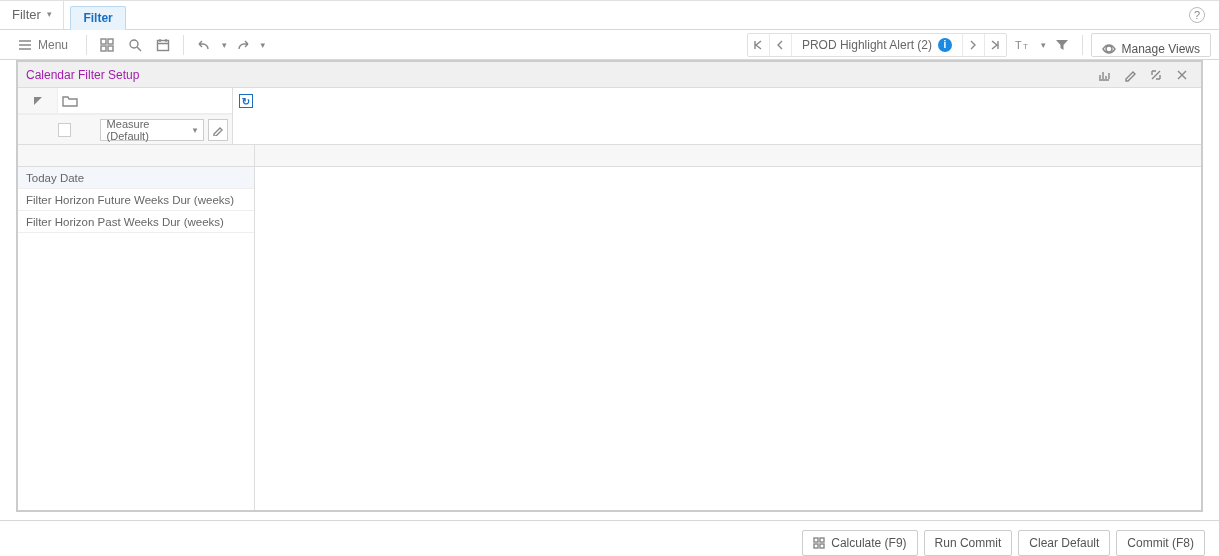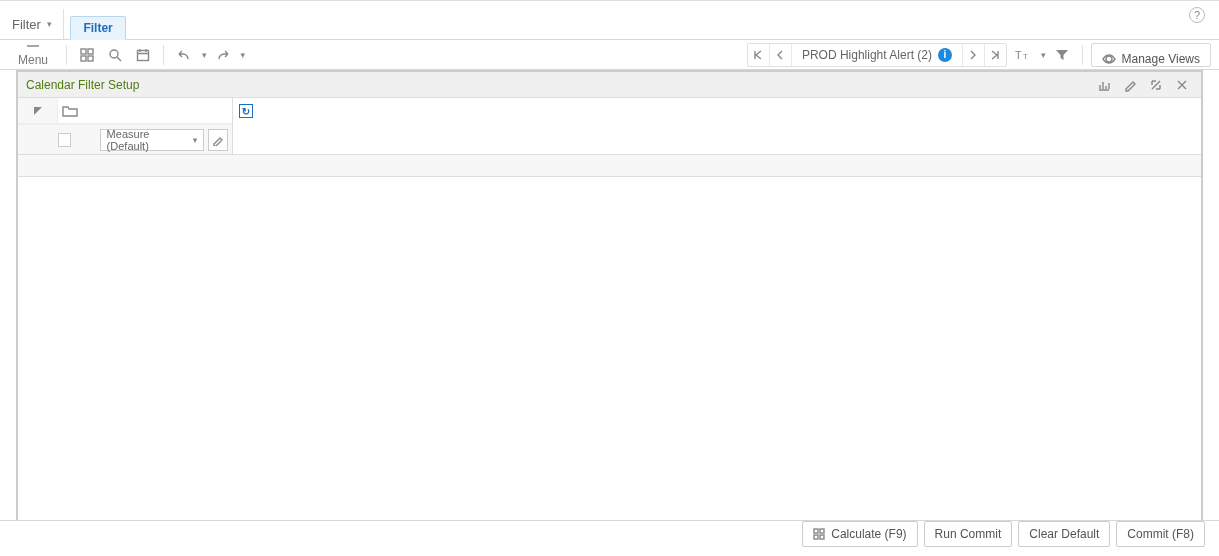--- a/index.html
+++ b/index.html
@@ -8,21 +8,21 @@
     font-size: 12px;
     color: #555;
     background: #fff;
     width: 1219px;
     height: 556px;
     overflow: hidden;
     position: relative;
   }
   
   .tabstrip {
-    height: 40px;
+    height: 30px;
     border-top: 1px solid #e0e0e0;
     border-bottom: 1px solid #d8d8d8;
     display: flex;
     align-items: flex-end;
     position: relative;
   }
   .tab-main-label {
     display: flex;
     align-items: center;
     gap: 4px;
@@ -70,21 +70,20 @@
     gap: 4px;
   }
   .tb-sep { width:1px; height:20px; background:#e0e0e0; margin:0 4px; }
   .tb-btn {
     height: 24px;
     display:flex; align-items:center; justify-content:center;
     padding:0 4px;
     color:#777;
     cursor:pointer;
     border-radius:2px;
-    flex-direction:column;
   }
   .tb-btn svg { display:block; }
   .tb-iconbtn { width:24px; }
   .tb-menu { padding:0 10px; gap:6px; }
   .tb-right { margin-left:auto; display:flex; align-items:center; gap:4px; }
   .alert-group {
     display:flex; align-items:center;
     border:1px solid #e0e0e0;
     border-radius:2px;
     height:24px;
@@ -120,21 +119,21 @@
     margin:0 16px;
     border:2px solid #ccc;
   }
   .panel-title {
     height:26px;
     background:#f0f0f0;
     border-bottom:1px solid #ddd;
     display:flex; align-items:center;
     padding:0 8px;
     font-size:12px;
-    color:#4d7c0f;
+    color:#a21caf;
   }
   .panel-title .actions {
     margin-left:auto; display:flex; gap:4px;
   }
   .panel-title .actions .ic {
     width:22px; height:20px;
     display:flex; align-items:center; justify-content:center;
     color:#777; cursor:pointer;
   }
 
@@ -198,21 +197,21 @@
   .ghead { height:22px; background:#f7f7f7; border-bottom:1px solid #ddd; }
   .grow { height:22px; border-bottom:1px solid #eee; display:flex; align-items:center; padding:0 8px; font-size:11.5px; color:#666; }
   .grow.shaded { background:#f3f6fa; }
   .gval { justify-content:flex-end; padding-right:10px; }
 
   
   .footer {
     position:absolute; left:0; right:0; bottom:0;
     height:36px;
     border-top:1px solid #d8d8d8;
-    display:flex; align-items:flex-start; justify-content:flex-end;
+    display:flex; align-items:flex-end; justify-content:flex-end;
     gap:6px; padding:0 14px;
     background:#fff;
   }
   .fbtn {
     height:26px; border:1px solid #ccc;
     padding:0 10px; display:flex; align-items:center; gap:6px;
     font-size:12px; color:#555; cursor:pointer;
     border-radius:2px; background:#fff;
   }
 
@@ -379,20 +378,32 @@
             </svg>
         </div>
       </div>
     </div>
     <div class="sub-right">
       <div class="recycle-ic">↻</div>
     </div>
   </div>
 
   <div class="grid-wrap">
+    <div class="grid-left">
+      <div class="ghead"></div>
+      <div class="grow shaded">
+          <span>Today Date</span>
+        </div>
+      <div class="grow">
+          <span>Filter Horizon Future Weeks Dur (weeks)</span>
+        </div>
+      <div class="grow">
+          <span>Filter Horizon Past Weeks Dur (weeks)</span>
+        </div>
+    </div>
     <div class="grid-right">
       <div class="ghead"></div>
     </div>
   </div>
 </div>
 
 <div class="footer">
   <div class="fbtn">
     <svg width="12" height="12">
         <rect class="sv" x="1" y="1" width="4" height="4"></rect>

